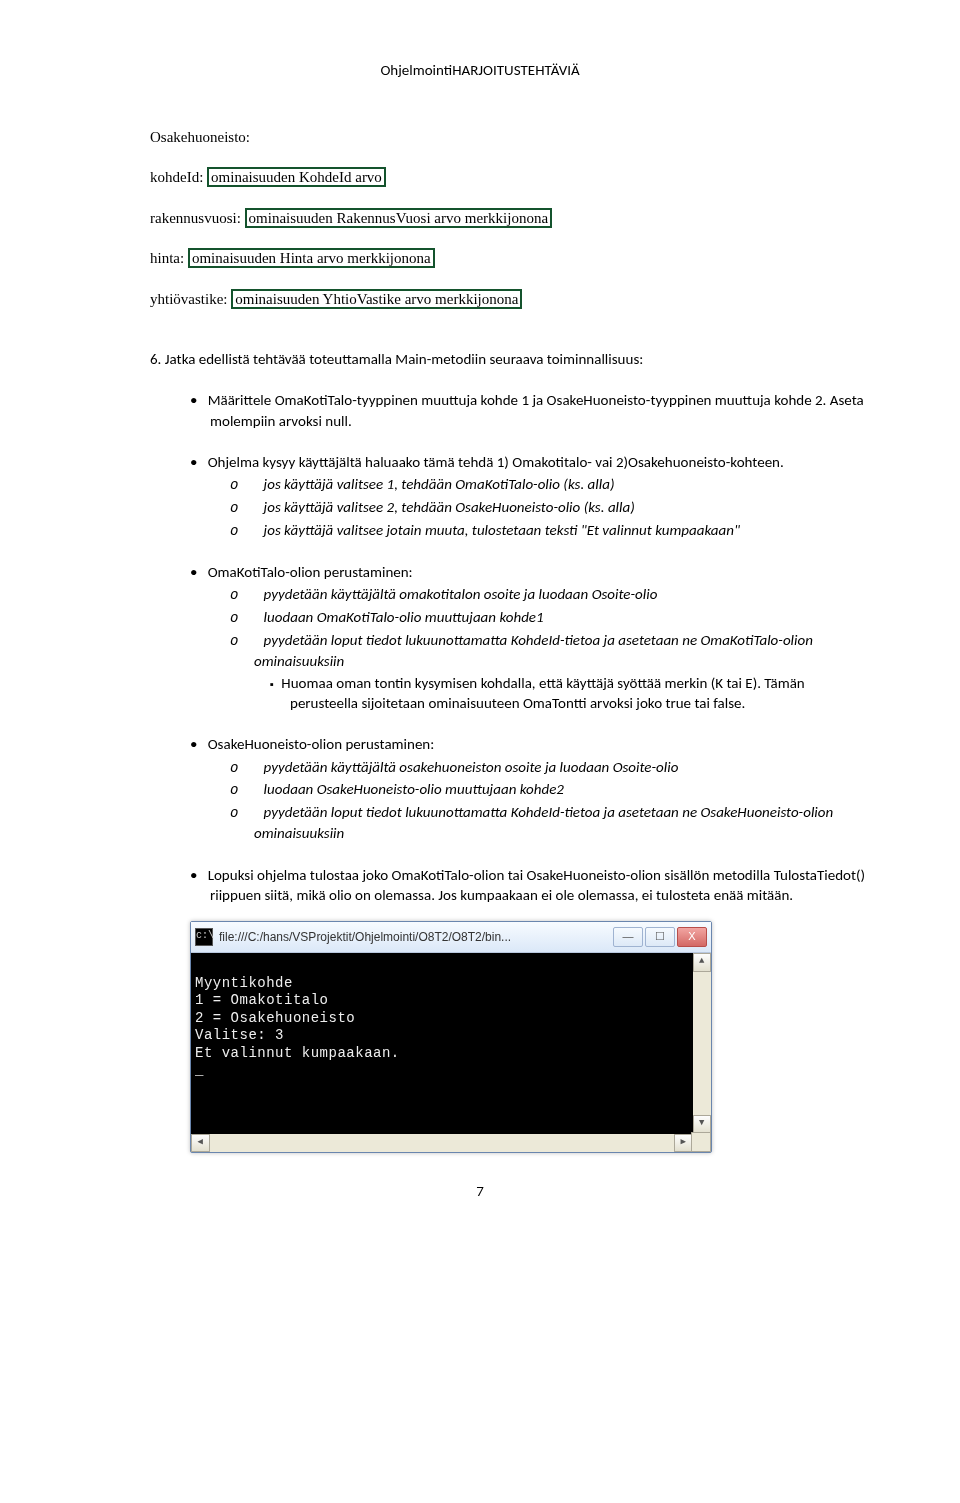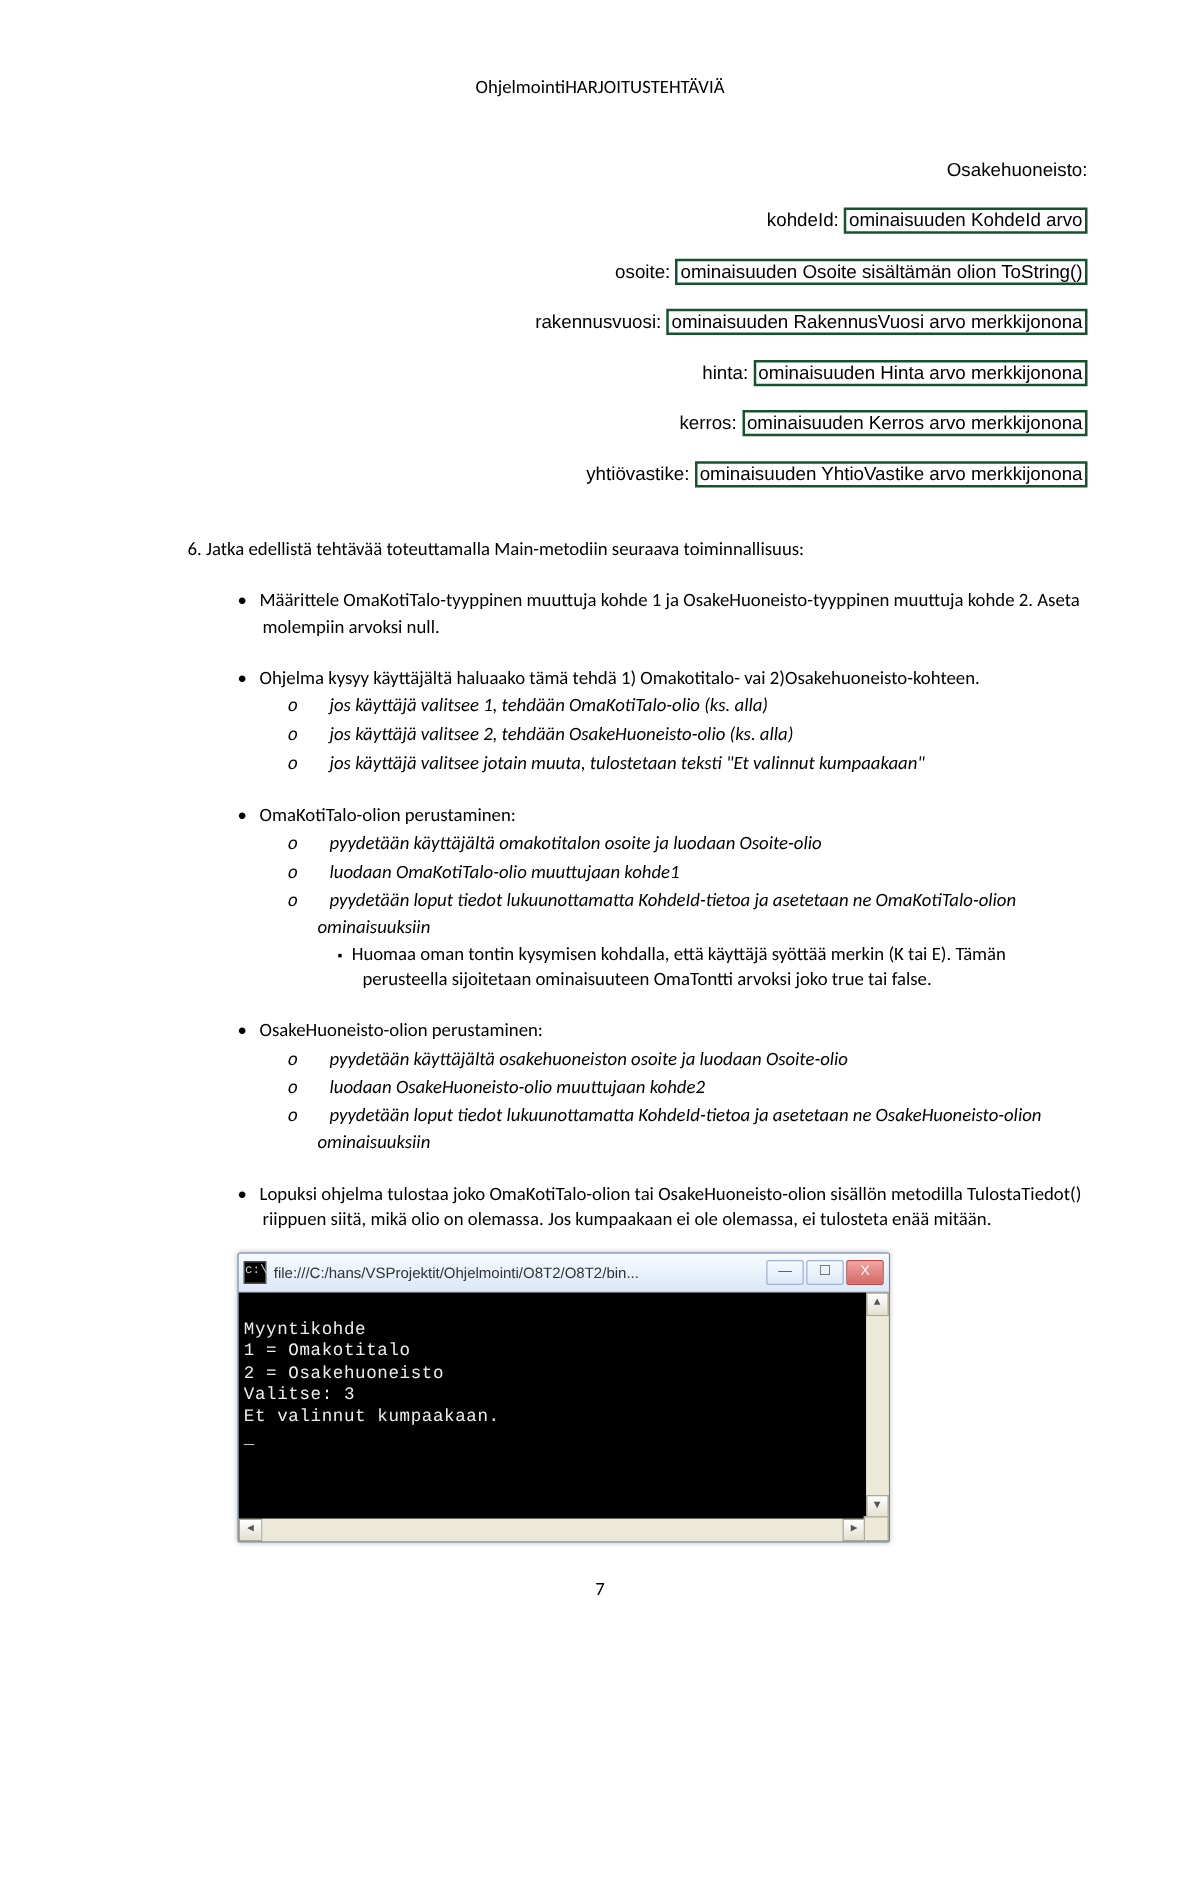--- a/index.html
+++ b/index.html
@@ -13,27 +13,26 @@
     font-size: 15px;
     line-height: 1.35;
   }
   .header-row {
     display: flex;
     justify-content: center;
     font-size: 15px;
     margin-bottom: 26px;
   }
   .code-block {
-    font-family: Liberation Sans, sans-serif;
+    font-family: Liberation Serif, serif;
     white-space: pre;
     font-size: 15px;
     line-height: 1.35;
     margin-left: 60px;
     margin-bottom: 20px;
-    text-align: right;
   }
   .code-line { display: block; }
   .boxed {
     border: 2px solid #14532d;
     padding: 0 2px;
   }
   .section-num {
     margin-left: 60px;
     margin-bottom: 4px;
   }
@@ -175,24 +174,22 @@
 <body>
 
 <div class="header-row">
   <span>Ohjelmointi</span>
   <span>HARJOITUSTEHTÄVIÄ</span>
 </div>
 
 <div class="code-block">
 <span class="code-line">Osakehuoneisto:</span>
 <span class="code-line"><span>kohdeId: </span><span class="boxed">ominaisuuden KohdeId arvo</span></span>
-<span class="code-line"><span>osoite: </span><span class="boxed">ominaisuuden Osoite sisältämän olion ToString()</span></span>
 <span class="code-line"><span>rakennusvuosi: </span><span class="boxed">ominaisuuden RakennusVuosi arvo merkkijonona</span></span>
 <span class="code-line"><span>hinta: </span><span class="boxed">ominaisuuden Hinta arvo merkkijonona</span></span>
-<span class="code-line"><span>kerros: </span><span class="boxed">ominaisuuden Kerros arvo merkkijonona</span></span>
 <span class="code-line"><span>yhtiövastike: </span><span class="boxed">ominaisuuden YhtioVastike arvo merkkijonona</span></span>
 </div>
 
 <div class="section-num">6. Jatka edellistä tehtävää toteuttamalla Main-metodiin seuraava toiminnallisuus:</div>
 <div class="bullet1">Määrittele OmaKotiTalo-tyyppinen muuttuja kohde 1 ja OsakeHuoneisto-tyyppinen muuttuja kohde 2. Aseta molempiin arvoksi null.</div>
 <div class="bullet1">Ohjelma kysyy käyttäjältä haluaako tämä tehdä 1) Omakotitalo- vai 2)Osakehuoneisto-kohteen.</div>
 <div class="bullet2">jos käyttäjä valitsee 1, tehdään OmaKotiTalo-olio (ks. alla)</div>
 <div class="bullet2">jos käyttäjä valitsee 2, tehdään OsakeHuoneisto-olio (ks. alla)</div>
 <div class="bullet2">jos käyttäjä valitsee jotain muuta, tulostetaan teksti "Et valinnut kumpaakaan"</div>
 <div class="bullet1">OmaKotiTalo-olion perustaminen:</div>

